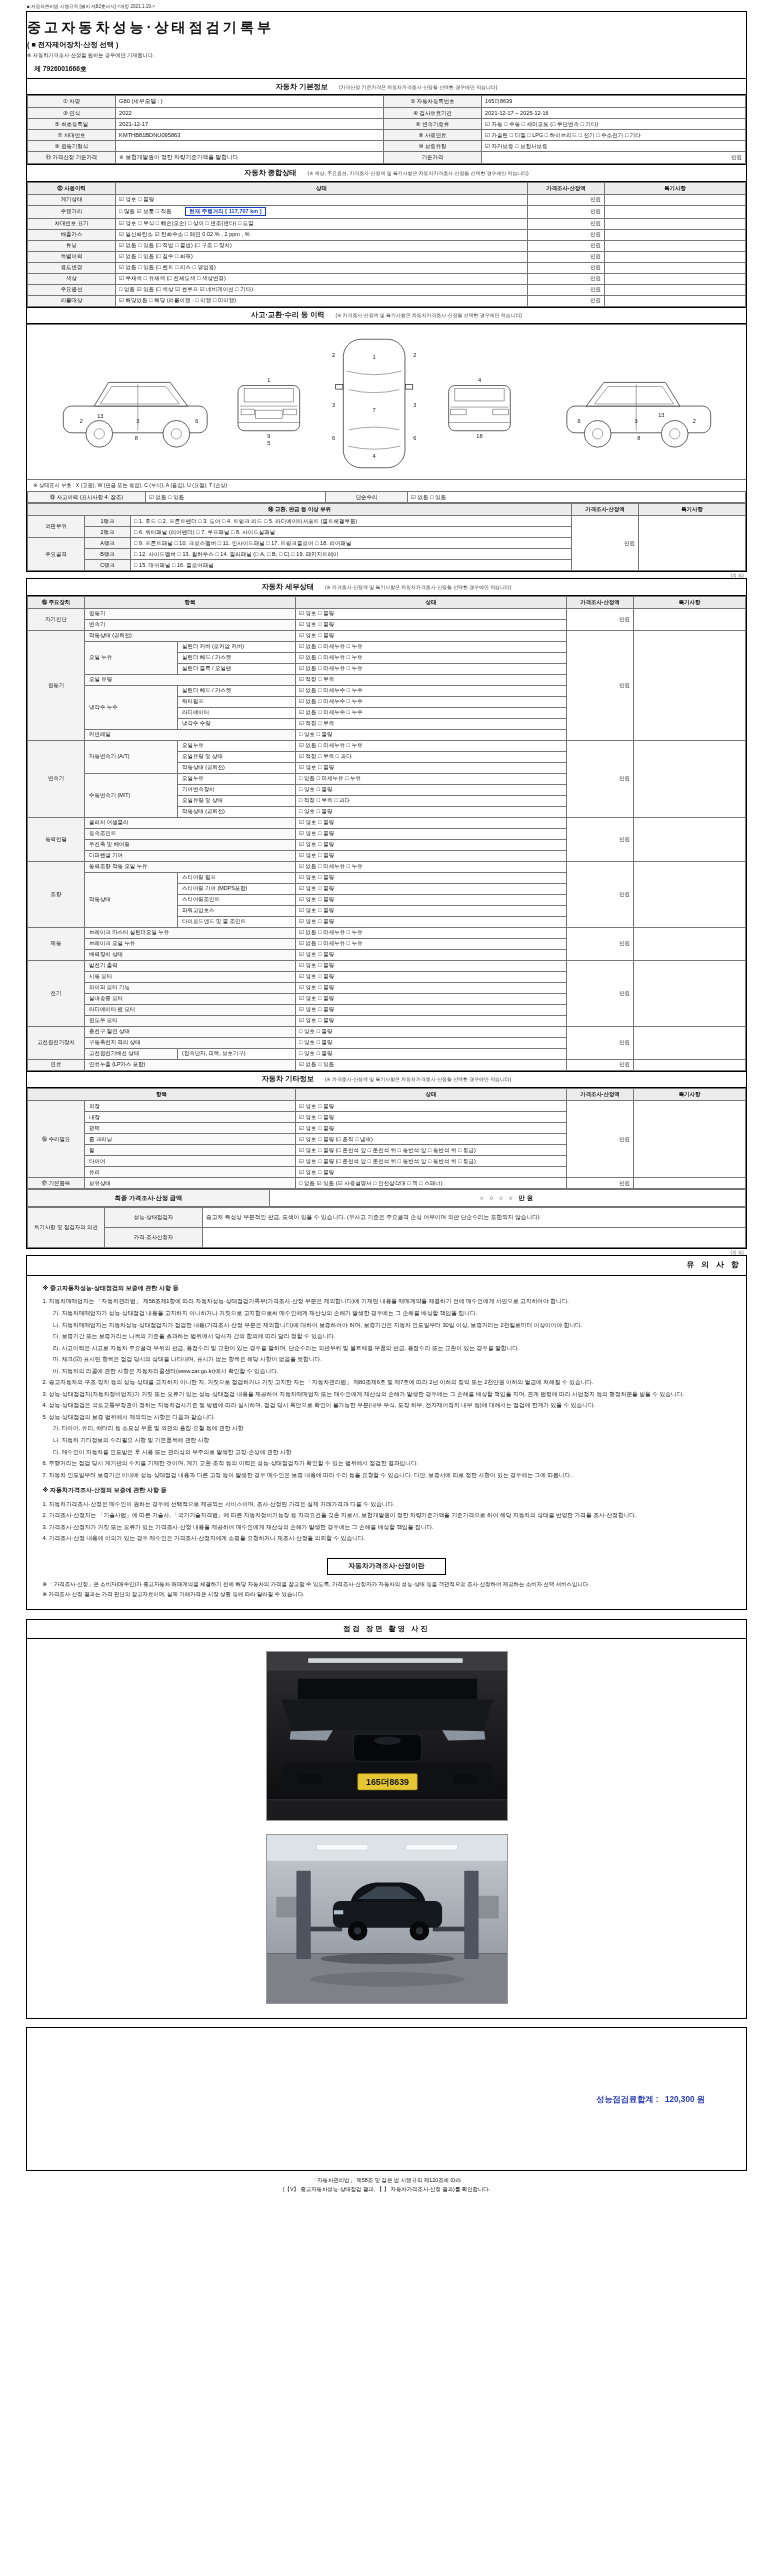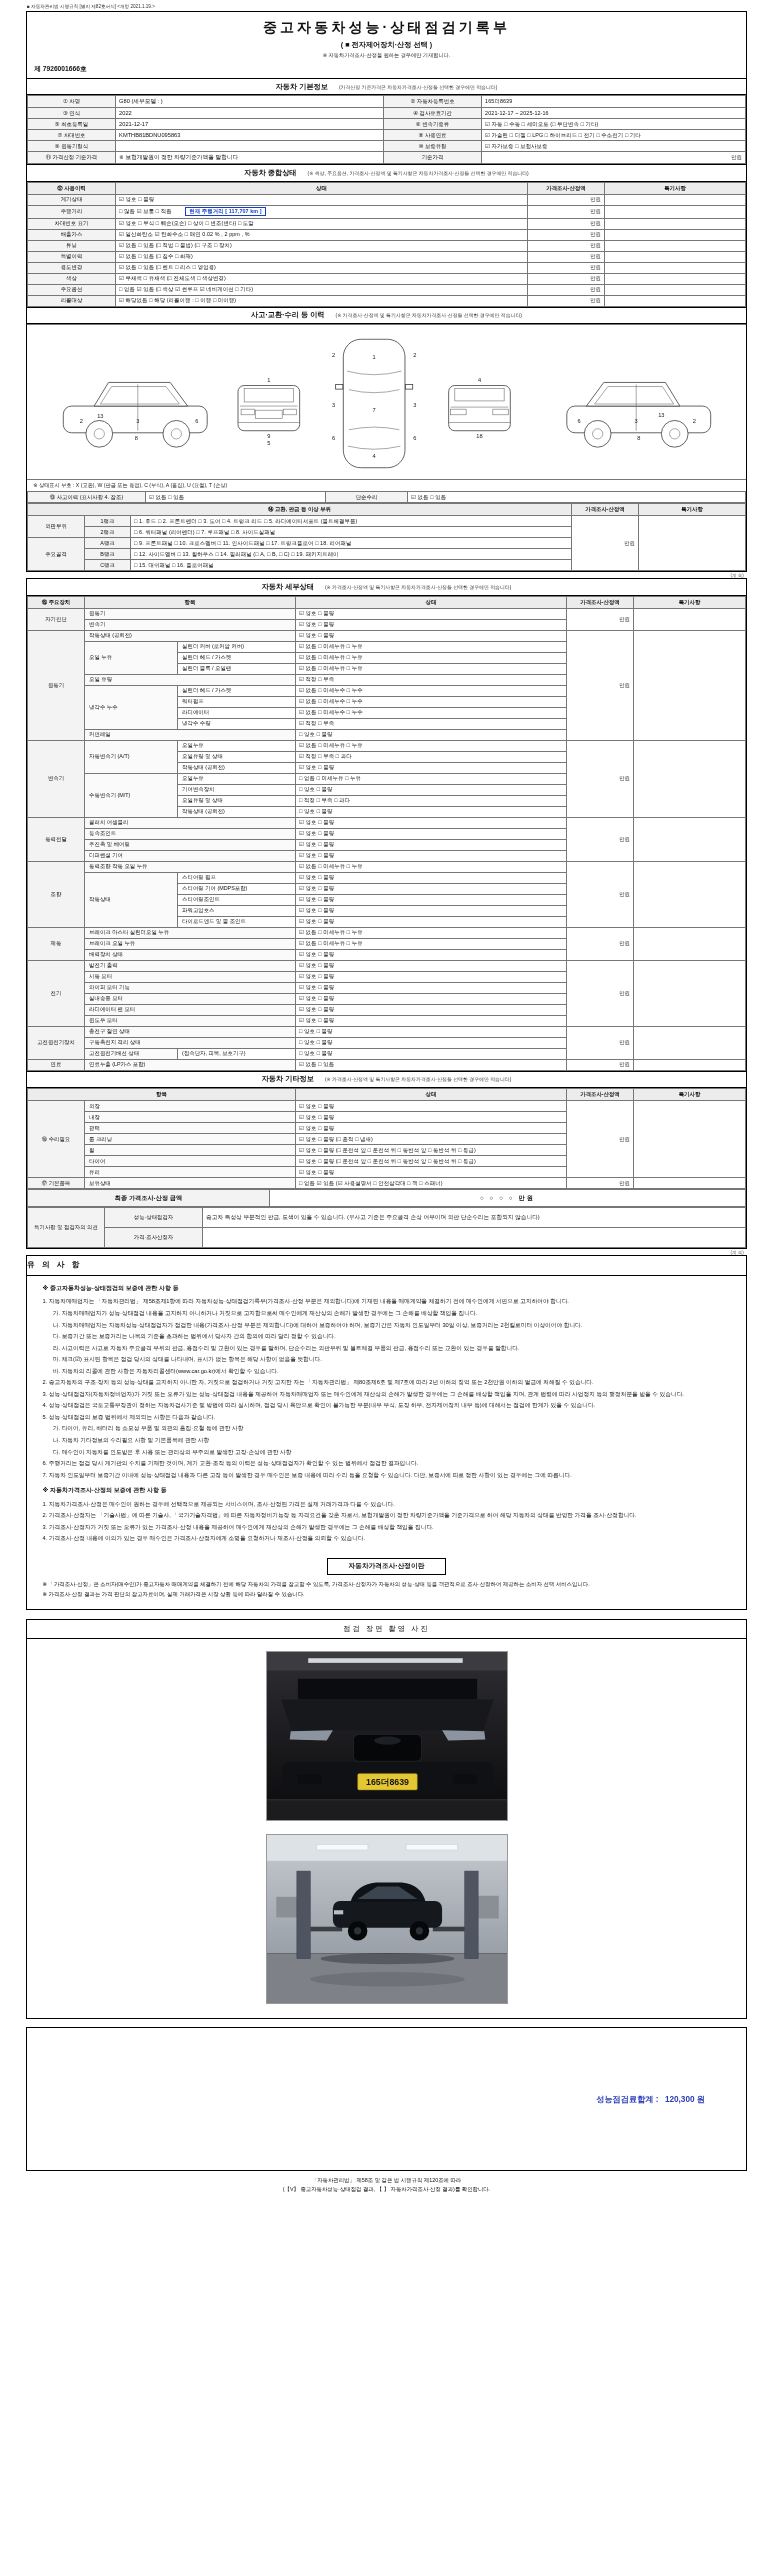--- a/index.html
+++ b/index.html
@@ -4,21 +4,21 @@
 <style>
   *{box-sizing:border-box;margin:0;padding:0}
   html,body{background:#ffffff}
   body{width:773px;min-height:2576px;font-family:"Liberation Sans","DejaVu Sans",sans-serif;color:#111}
   .page{width:721px;margin:0 auto;padding-top:4.1px}
   .topline{font-size:4.6px;color:#333;margin:0 0 2.1px 1px}
   .box{border:0.8px solid #000;background:#fff}
   .gap{height:8.2px}
   .cont{text-align:right;font-size:4.6px;color:#666;padding:1px 3.1px 0 0}
   
-  .hdr{text-align:center;padding:7.2px 0 4.1px}
+  .hdr{text-align:left;padding:7.2px 0 4.1px}
   .hdr h1{font-size:14px;letter-spacing:3.1px;font-weight:bold}
   .hdr .sub{font-size:7.2px;font-weight:bold;margin-top:3.1px}
   .hdr .subnote{font-size:5.2px;color:#222;margin-top:1.5px}
   .docno{font-size:6.7px;font-weight:bold;padding:2.1px 7.2px 4.1px;text-align:left}
   
   .sec-title{display:flex;justify-content:center;align-items:baseline;gap:11px;padding:2.6px 0;
     border-top:0.7px solid #000;border-bottom:0.5px solid #000;font-weight:bold;font-size:7.2px;background:#fff}
   .sec-title .note{font-size:4.9px;font-weight:normal;color:#333}
   
   table{width:100%;border-collapse:collapse;table-layout:fixed}
@@ -35,32 +35,32 @@
   .em{color:#1440c8;font-weight:bold;border:0.5px solid #1440c8;padding:0 3.1px;margin-left:13.4px;font-size:5.4px;display:inline-block}
   td.final-lbl{background:#f3f3f3;text-align:center;font-weight:bold;font-size:6.2px;padding:3.6px}
   td.final-val{text-align:center;font-weight:bold;font-size:6.2px;letter-spacing:2.1px}
   
   .diagram{border-top:0.5px solid #777;padding:4.1px 0 1px;display:flex;justify-content:center;background:#fff}
   .legend{font-size:5.2px;color:#222;padding:1.5px 6.2px 2.6px;border-top:0.5px solid #777}
   .dshape{fill:#fff;stroke:#444;stroke-width:1.6}
   .dthin{fill:none;stroke:#666;stroke-width:1.1}
   .dlabel{font-size:11px;fill:#222}
   
-  .notice-title{text-align:left;font-weight:bold;font-size:7.7px;letter-spacing:7.2px;padding:4.6px 0;border-bottom:0.5px solid #000}
+  .notice-title{text-align:right;font-weight:bold;font-size:7.7px;letter-spacing:7.2px;padding:4.6px 0;border-bottom:0.5px solid #000}
   .notice-body{padding:8.2px 15.5px 3.1px;font-size:5.7px;line-height:1.66;color:#111}
   .n-head{font-weight:bold;font-size:6px;margin:6.2px 0 3.6px}
   .n-head:first-child{margin-top:0}
   .n-line{margin:2.1px 0;text-align:justify}
   .n-line.ind{padding-left:10.3px}
   .pricing-box{margin:9.3px 15.5px 10.3px}
   .pricing-title{width:fit-content;margin:3.1px auto 5.2px;border:0.7px solid #000;padding:2.6px 20.6px;font-weight:bold;font-size:6.7px}
   .pricing-lines{font-size:5.4px;line-height:1.65}
   .pricing-lines p{margin:1.5px 0;text-align:justify}
   
-  .photos-title{text-align:center;font-weight:normal;font-size:7.2px;padding:4.1px 0;border-bottom:0.5px solid #000;letter-spacing:2.1px}
+  .photos-title{text-align:center;font-weight:bold;font-size:7.2px;padding:4.1px 0;border-bottom:0.5px solid #000;letter-spacing:2.1px}
   .photo-wrap{display:flex;flex-direction:column;align-items:center;gap:12.4px;padding:12.4px 0 14.4px}
   .photo{width:242px;height:170px;border:0.5px solid #999;background:#000;overflow:hidden}
   
   .sign-box{position:relative;height:144px}
   .sign-title{text-align:center;font-weight:bold;font-size:7.2px;padding:4.1px 0;border-bottom:0.5px solid #000;letter-spacing:5.2px}
   .fee{position:absolute;right:41px;top:66px;font-size:8.2px;font-weight:bold;color:#2b3db5}
   .fee .fee-val{margin-left:4.1px}
   .footer-lines{text-align:center;font-size:5.4px;line-height:1.7;margin:5.2px 0 12.4px;color:#111}
 </style>
 <title>중고자동차성능·상태점검기록부</title></head>

